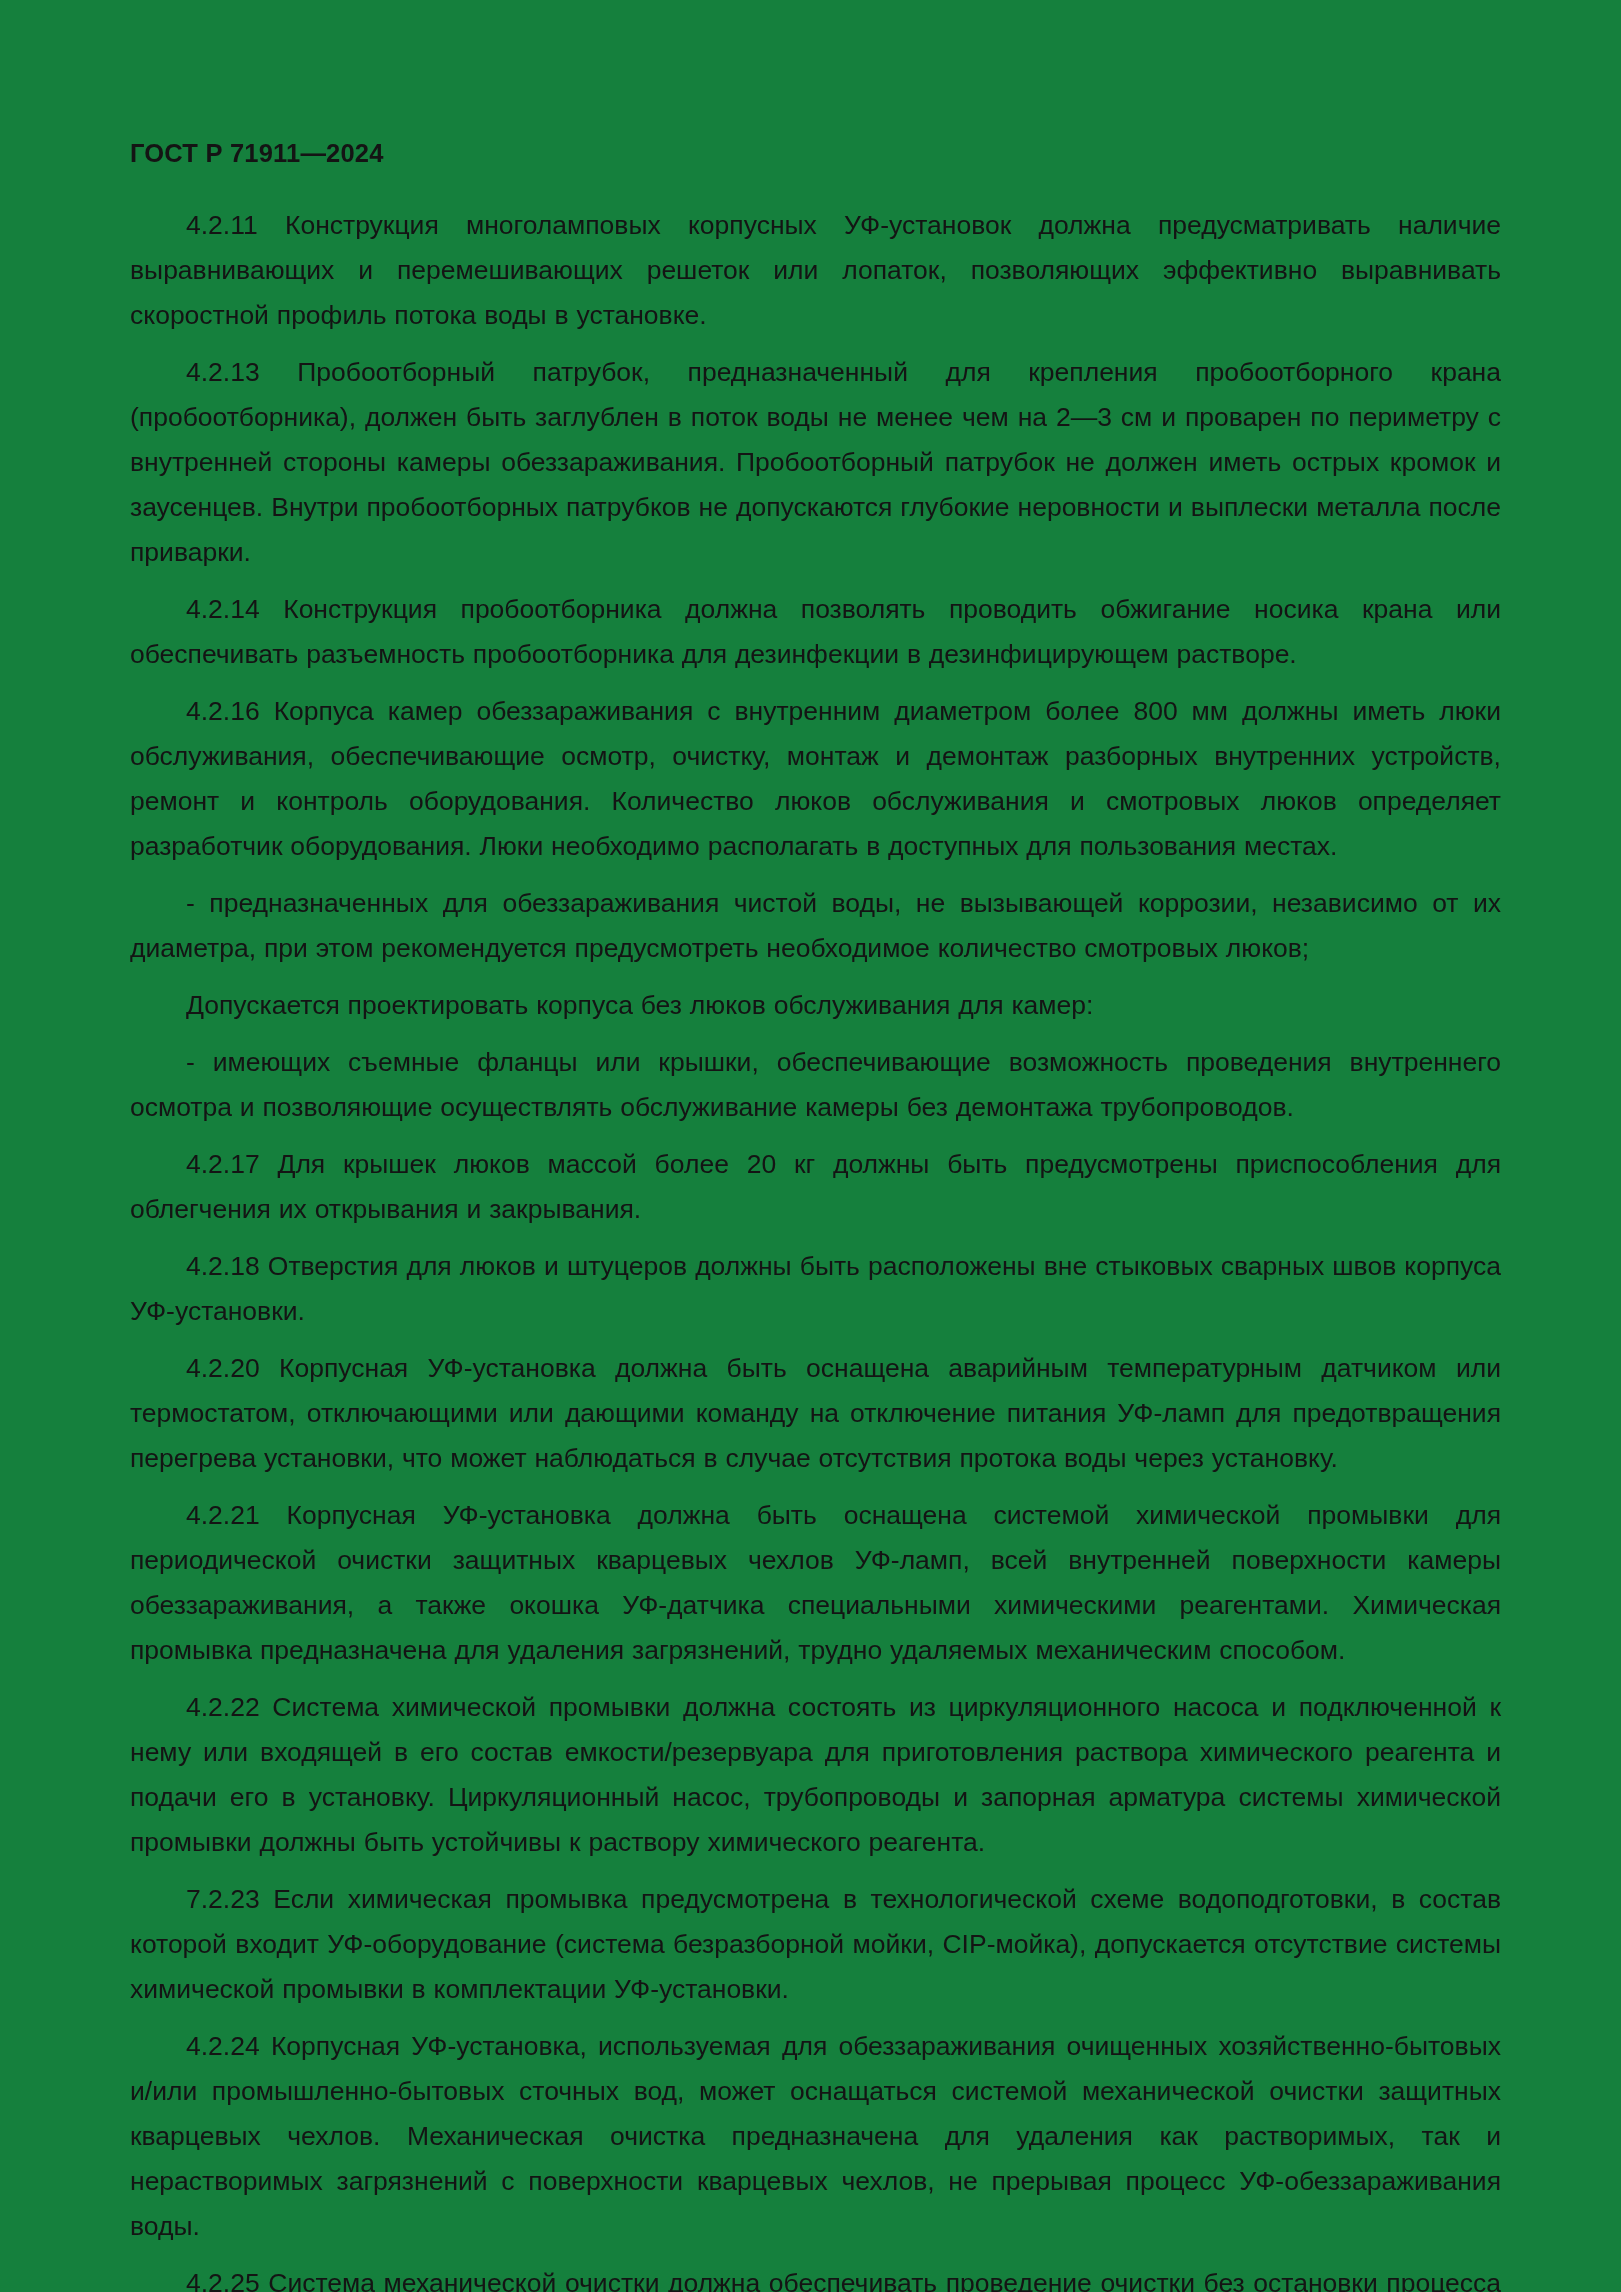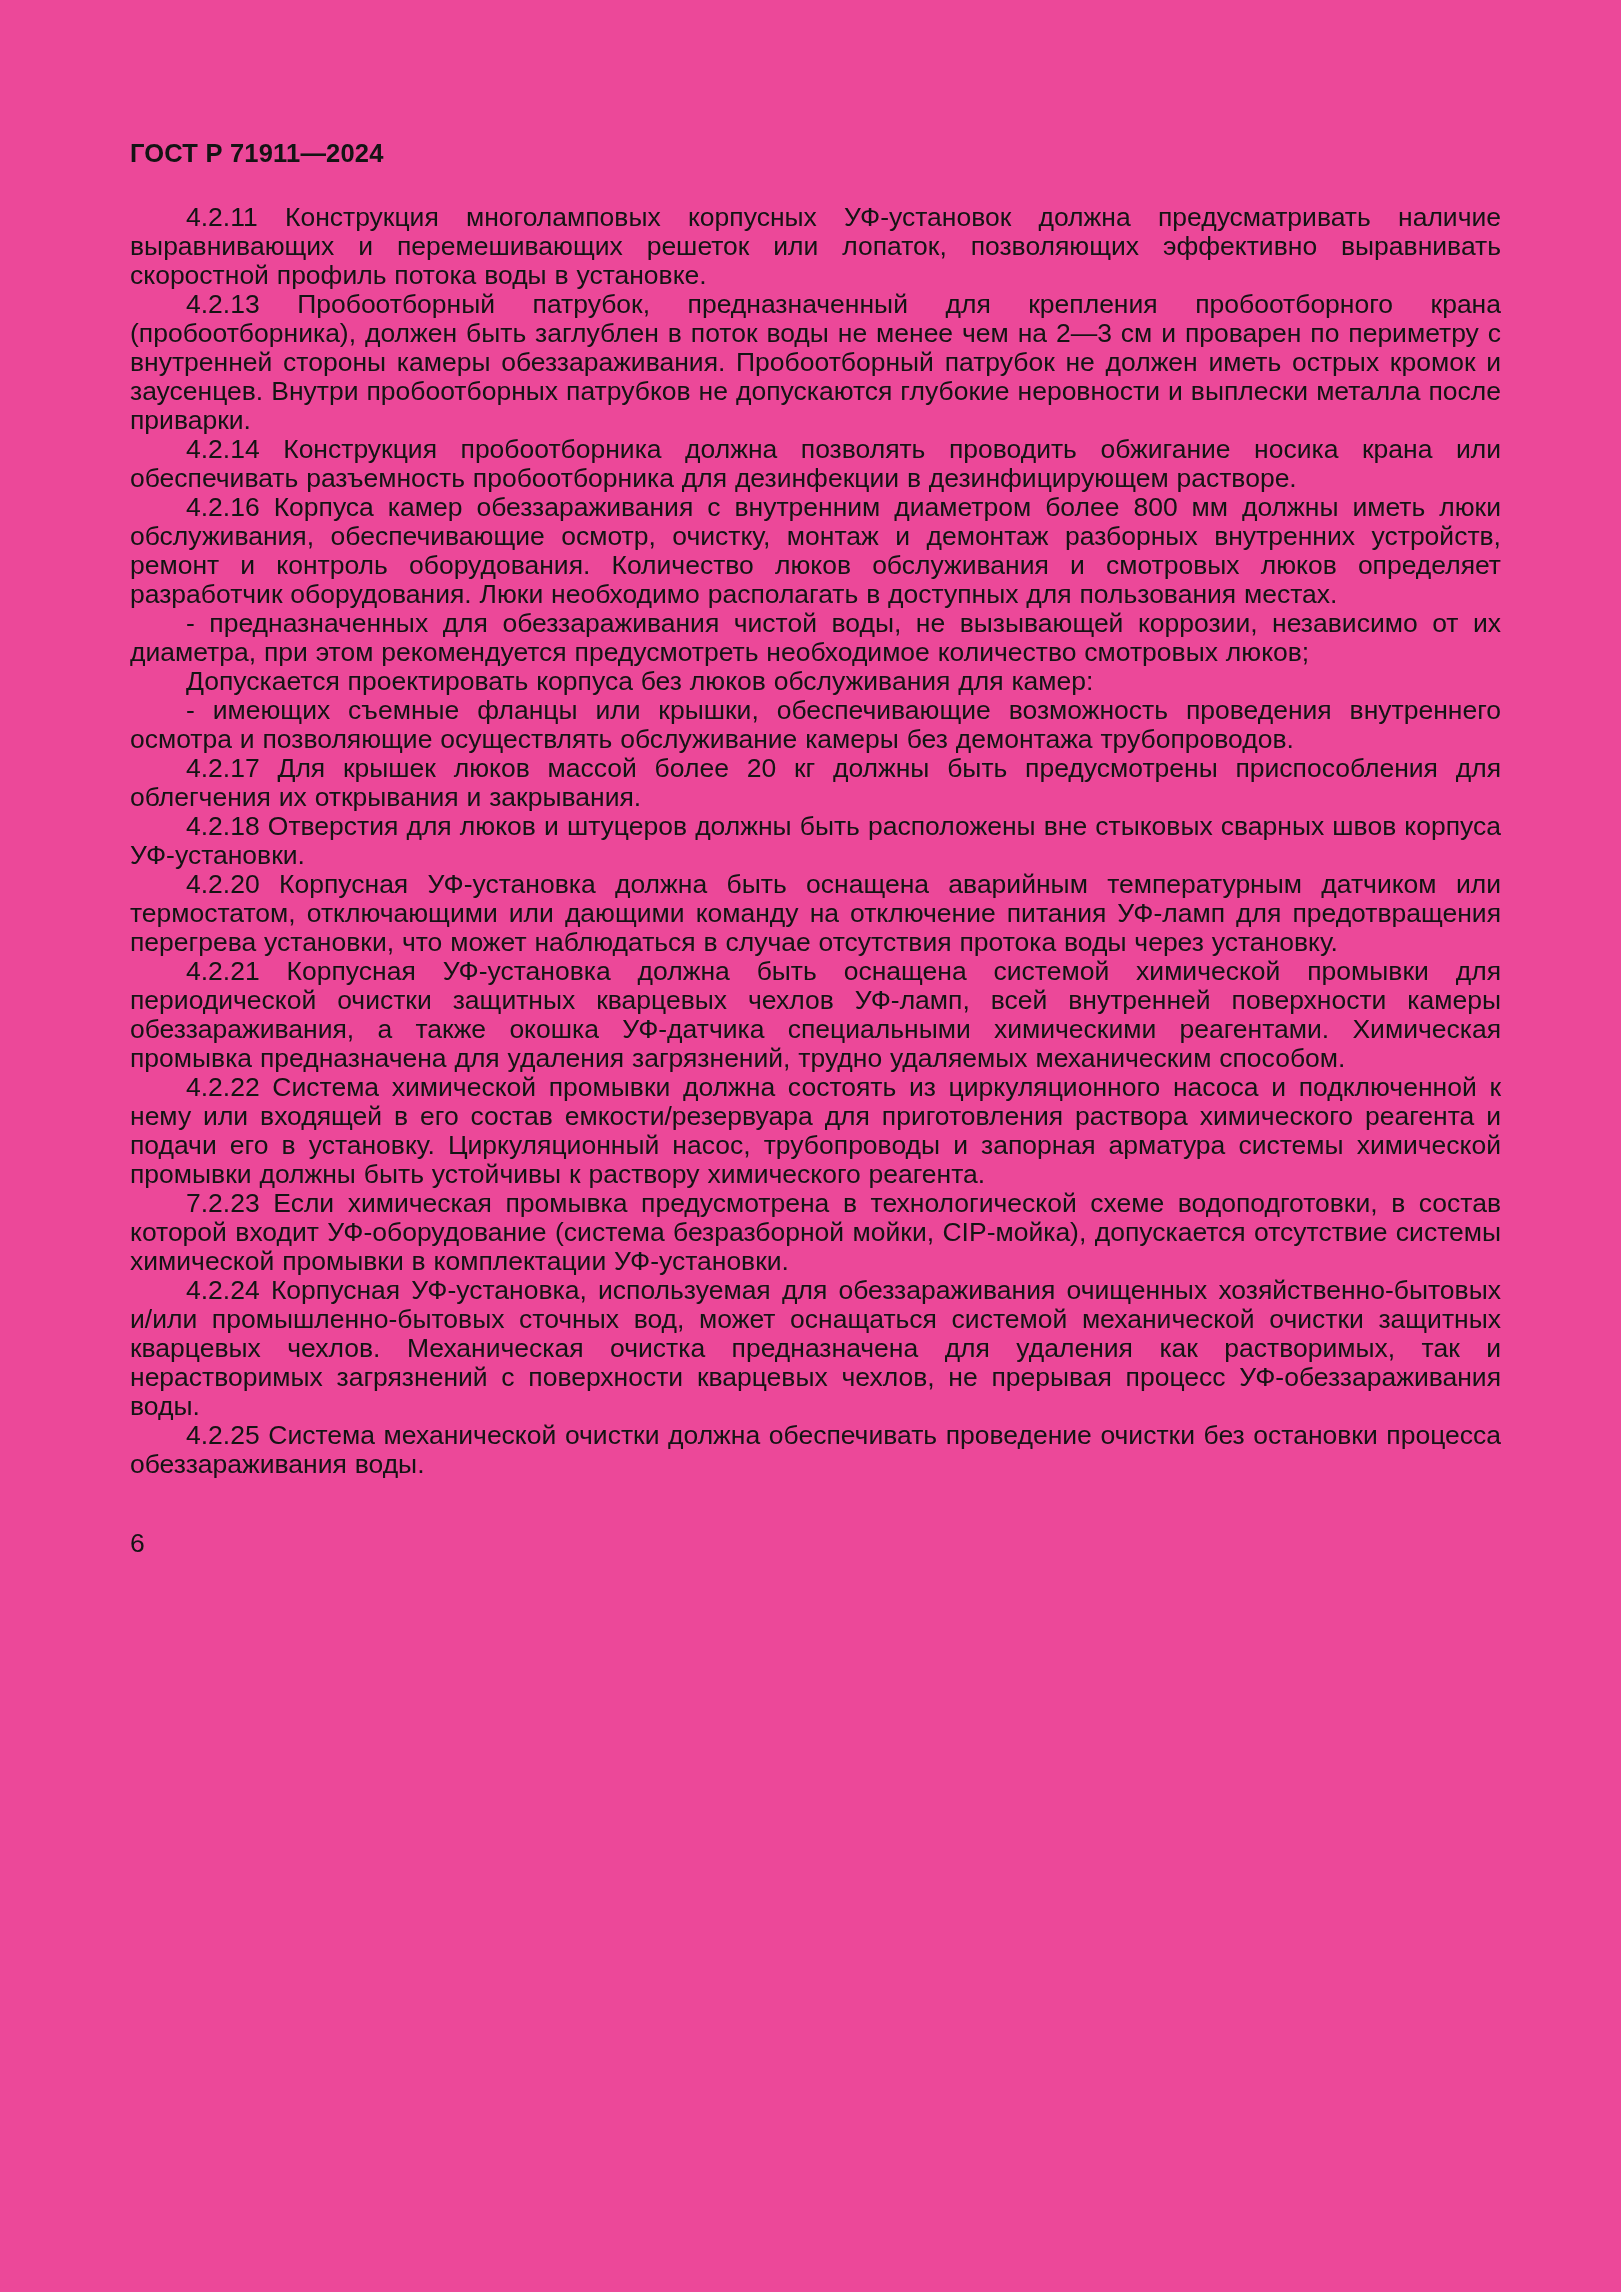--- a/index.html
+++ b/index.html
@@ -1,41 +1,42 @@
 <!DOCTYPE html>
 <html lang="ru"><head>
 <meta charset="utf-8">
 <style>
   * { margin: 0; padding: 0; box-sizing: border-box; }
   html, body { background: #ffffff; }
   .page {
     position: relative;
     width: 1621px;
     height: 2293px;
-    background: #ec4899;
+    background: #15803d;
     color: #141414;
     font-family: "Liberation Sans", sans-serif;
     font-size: 26.5px;
     padding: 139px 120px 8px 130px;
     overflow: hidden;
   }
   .doc-header {
     font-weight: bold;
     font-size: 25.5px;
     line-height: 29px;
     letter-spacing: 0.2px;
   }
   .content {
     margin-top: 35px;
   }
   .para {
     text-align: justify;
     text-indent: 56px;
-    line-height: 29px;
+    line-height: 45px;
     word-spacing: 0.5px;
+    margin-top: 12px;
   }
   .page-number {
     margin-top: 49px;
     font-size: 26.5px;
     line-height: 30px;
   }
 </style>
 </head>
 <body>
 

